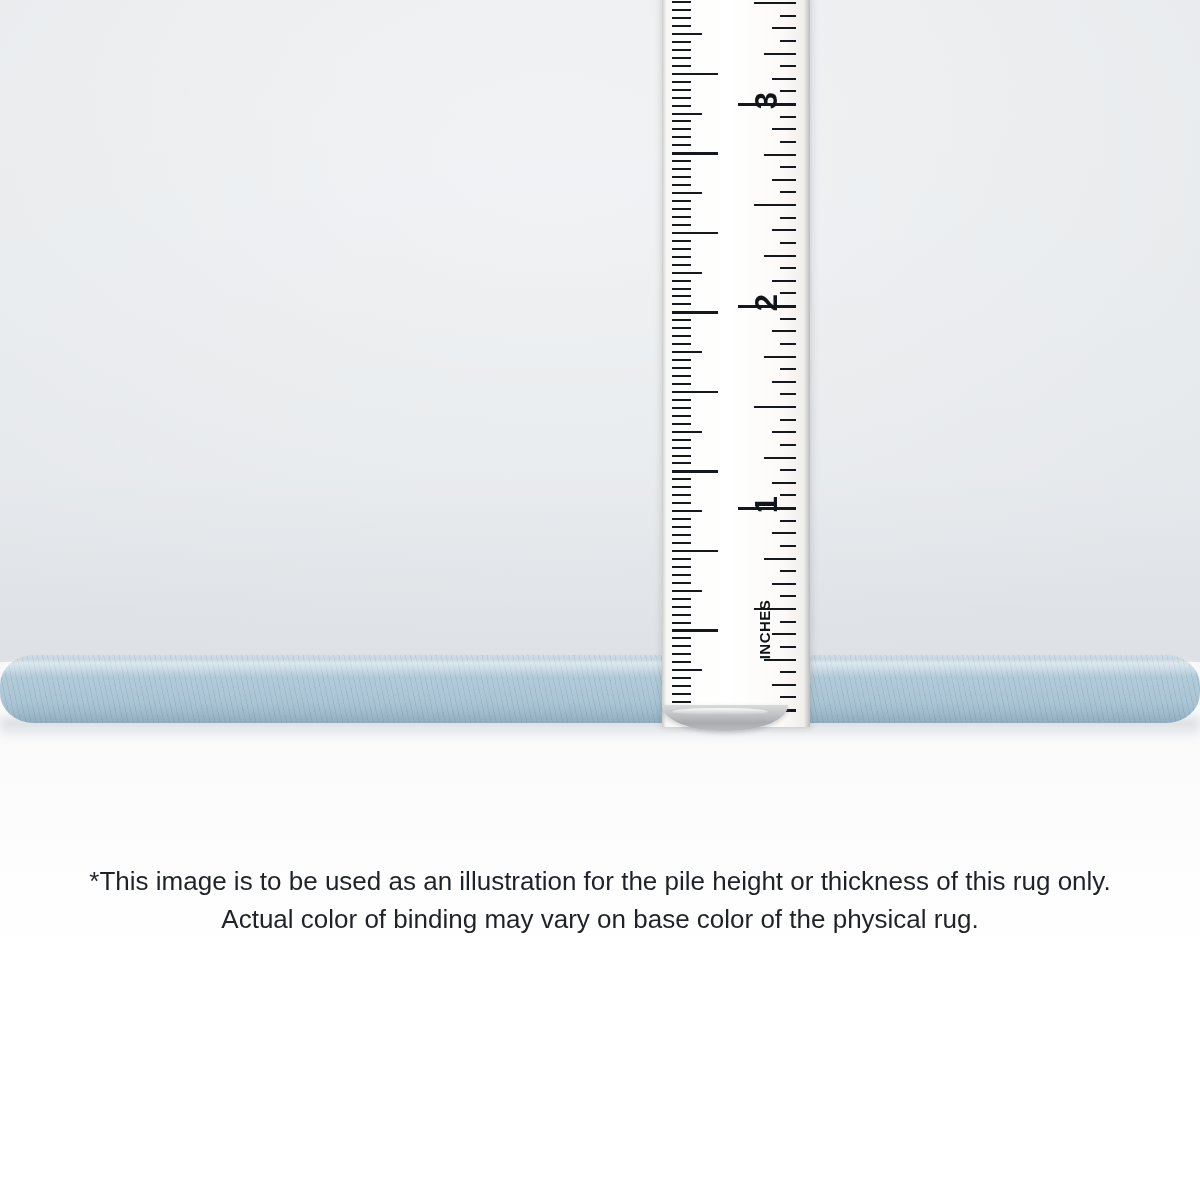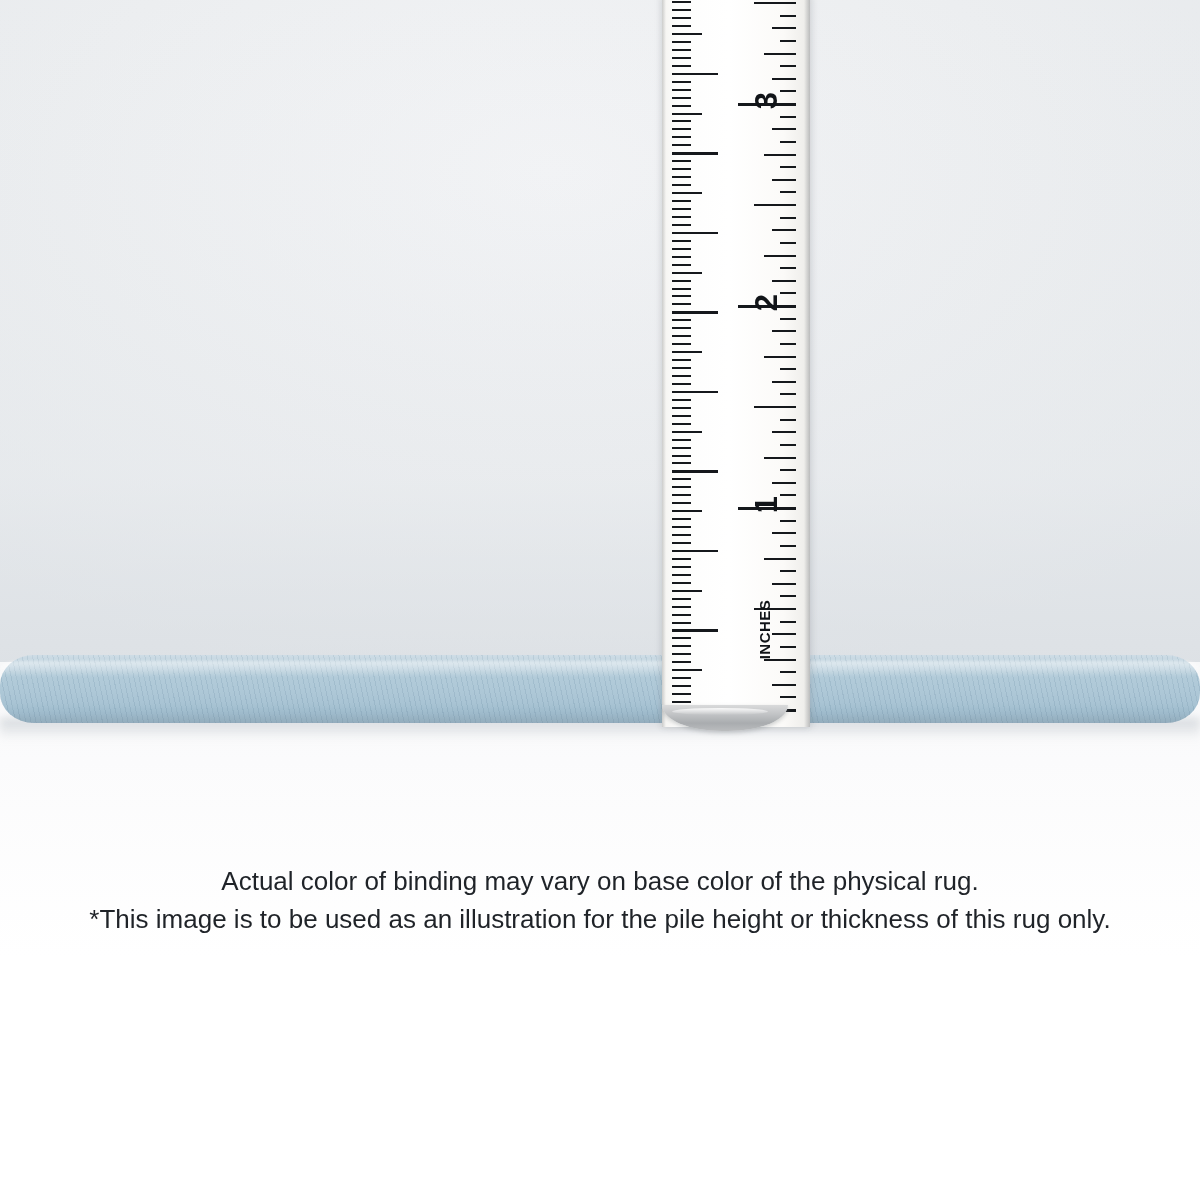--- a/index.html
+++ b/index.html
@@ -362,17 +362,17 @@
         <div class="num" style="left: 86px; top: 493px; width: 36px; text-align: center;">1</div>
         <div class="num" style="left: 86px; top: 291px; width: 36px; text-align: center;">2</div>
         <div class="num" style="left: 86px; top: 89px; width: 36px; text-align: center;">3</div>
         <div class="inches-label" style="left: 62px; top: 625px; width: 80px; text-align: center;">INCHES</div>
       </div>
   </div>
   <div class="ruler-tip"></div>
   <div class="ruler-tip-shine"></div>
 
   <div class="caption">
+    <span class="line">*This image is to be used as an illustration for the pile height or thickness of this rug only.</span>
     <span class="line">Actual color of binding may vary on base color of the physical rug.</span>
-    <span class="line">*This image is to be used as an illustration for the pile height or thickness of this rug only.</span>
   </div>
 
 </div>
 
 </body></html>

